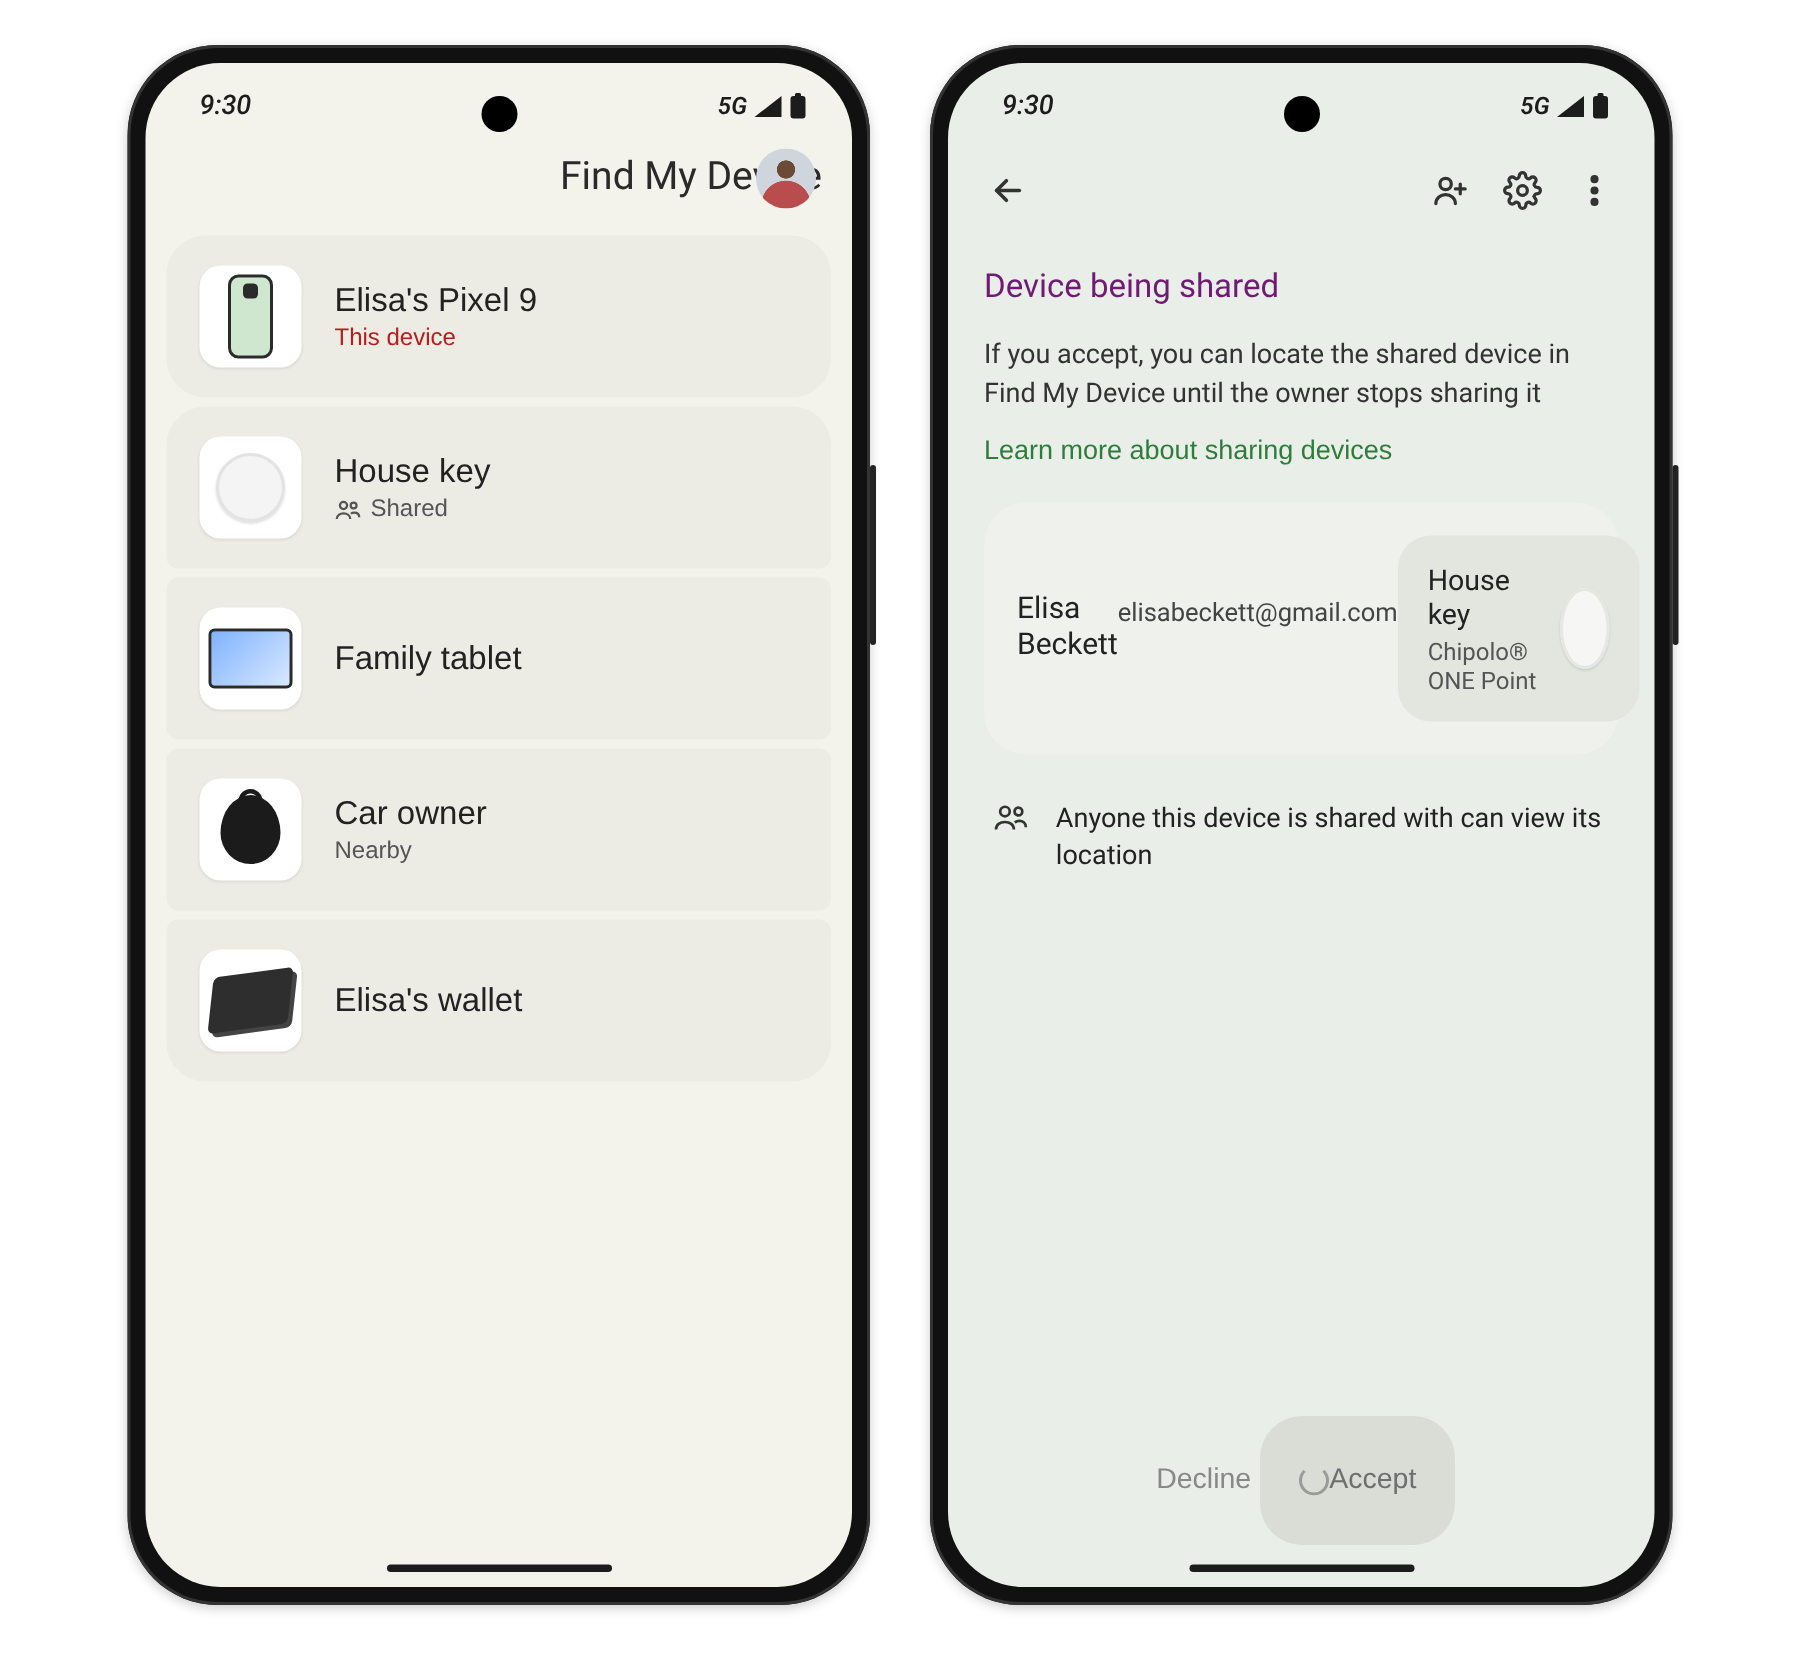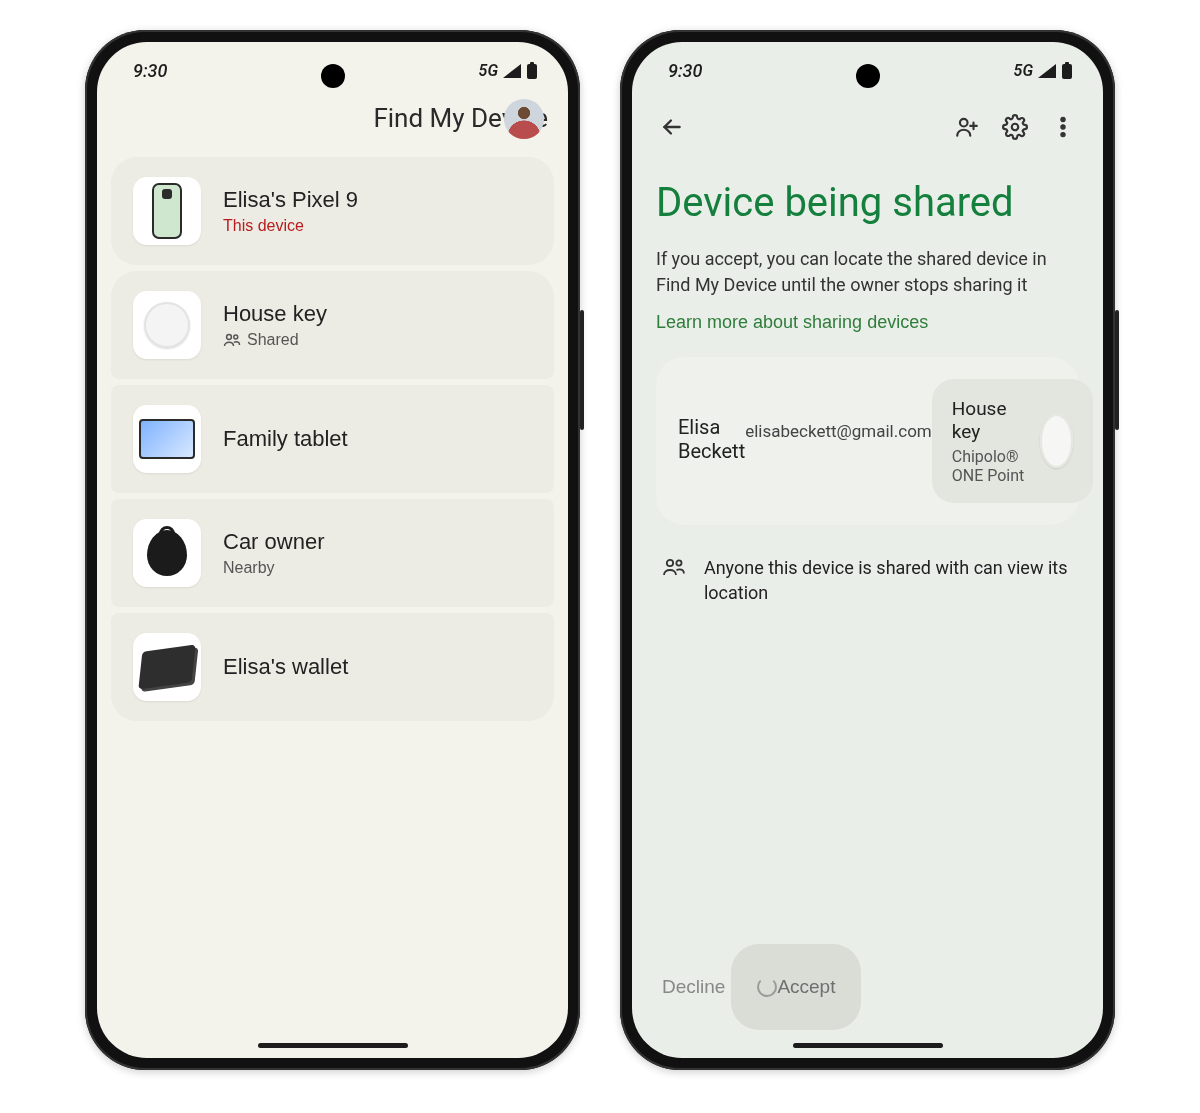--- a/index.html
+++ b/index.html
@@ -107,21 +107,21 @@
   .ph-fob::before{content:"";position:absolute;top:-4px;left:50%;transform:translateX(-50%);width:10px;height:10px;border:3px solid #1b1b1b;border-radius:50%;}
   .ph-wallet{ width:52px; height:38px; background:#2e2e2e; transform:skewX(-14deg) rotate(-8deg); border-radius:4px; box-shadow:3px 3px 0 #444;}
 
   
   .headerB{ display:flex; align-items:center; justify-content:space-between; padding:16px 18px 10px 18px;}
   .icon-btn{ width:44px; height:44px; background:transparent; border:none; display:flex; align-items:center; justify-content:center; border-radius:50%;}
   .icon-btn svg{ stroke:#333; }
   .headerB-right{ display:flex; gap:4px;}
 
   .contentB{ padding:20px 24px 0;}
-  .big-title{ font-size:40px; color:#15803d; font-weight:400; margin-bottom:20px;}
+  .big-title{ font-size:22px; color:#701a75; font-weight:400; margin-bottom:20px;}
   .desc{ font-size:18px; color:#333; line-height:1.45; margin-bottom:14px;}
   .learn-more{ font-size:18px; color:#2f7d3b; background:none; border:none; padding:0;}
 
   .share-card{
     margin-top:24px; background:#eef1ec; border-radius:28px;
     padding:22px; display:flex; flex-direction:row; align-items:center;
   }
   .big-avatar{ width:86px;height:86px;border-radius:50%; overflow:hidden; margin-bottom:16px;
     background:
       radial-gradient(circle at 50% 32%, #6d4a33 0 19%, transparent 20%),
@@ -136,21 +136,21 @@
   }
   .device-pill .left .t{ font-size:19px; color:#222;}
   .device-pill .left .s{ font-size:16px; color:#555; margin-top:4px;}
   .device-pill .tagimg{ width:54px;height:54px;border-radius:50%; background:#f6f6f4; box-shadow:inset 0 0 0 2px #e6e6e2, 0 1px 2px rgba(0,0,0,.12);}
 
   .info-row{ display:flex; gap:18px; padding:30px 6px 0; align-items:flex-start;}
   .info-row .txt{ font-size:18px; color:#222; line-height:1.4;}
 
   .footerB{
     position:absolute; bottom:28px; left:0; right:0;
-    display:flex; align-items:center; justify-content:flex-start; padding:0 24px;
+    display:flex; align-items:center; justify-content:center; padding:0 24px;
   }
   .decline{ background:none; border:none; color:#888; font-size:19px; padding:10px 6px;}
   .accept{
     background:#dadcd6; color:#6f6f6f; border:none; font-size:19px;
     padding:32px 26px; border-radius:28px; display:flex; align-items:center; 
   }
   .spinner{
     width:20px;height:20px;border:2.5px solid #9a9a9a; border-top-color:transparent; border-radius:50%;
   }
 </style>

